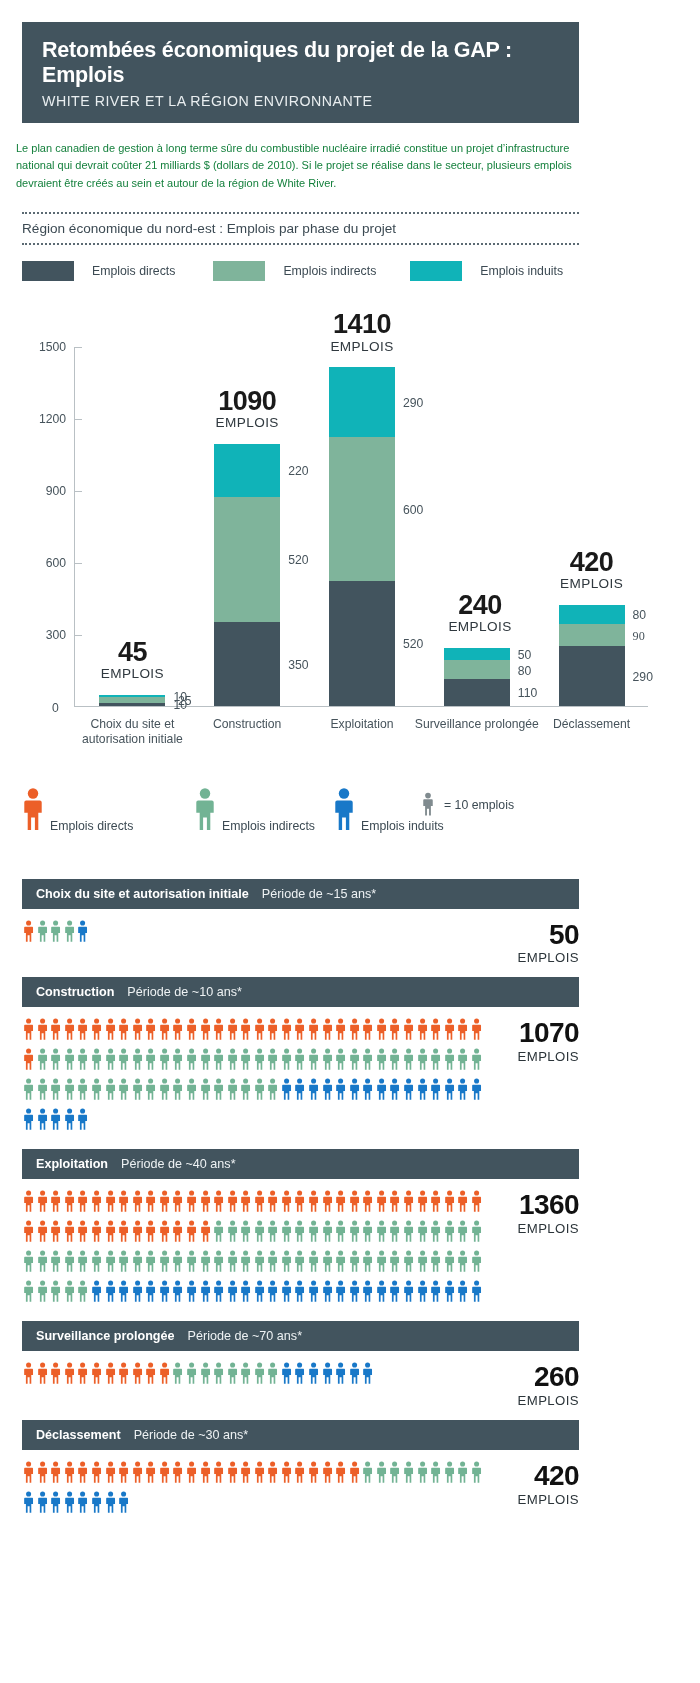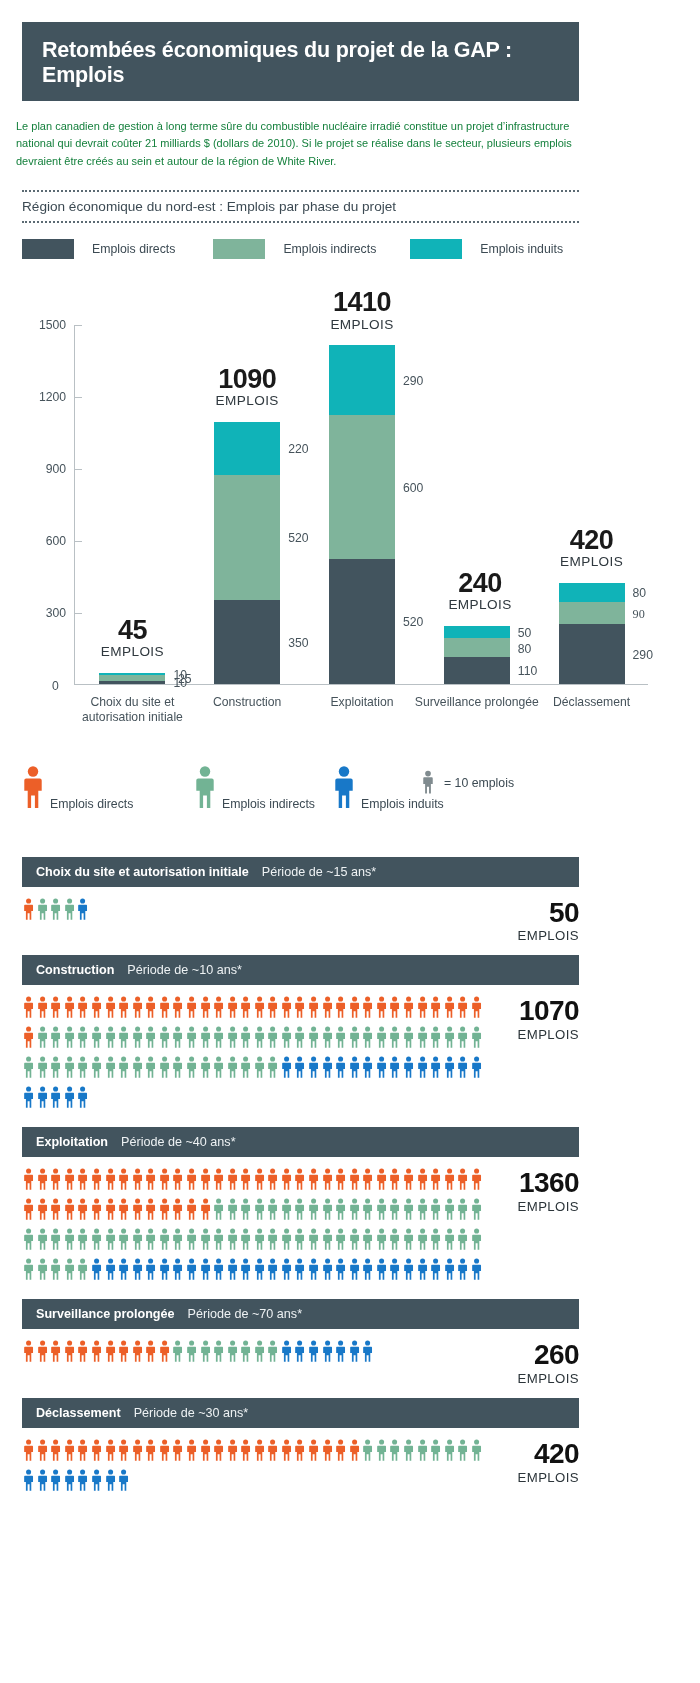--- a/index.html
+++ b/index.html
@@ -174,20 +174,21 @@
   .phase-total .num { font-size: 28px; font-weight: bold; color: #111; letter-spacing: -0.6px; display:block; }
   .phase-total .unit { font-size: 13.2px; color: #2c353a; letter-spacing: 0.4px; }
 </style>
 </head>
 <body>
 
 <div class="page">
 
   <div class="header">
     <h1>Retombées économiques du projet de la GAP : Emplois</h1>
+    <h2>WHITE RIVER ET LA RÉGION ENVIRONNANTE</h2>
   </div>
 
   <p class="intro">Le plan canadien de gestion à long terme sûre du combustible nucléaire irradié constitue un projet d’infrastructure national qui devrait coûter 21 milliards $ (dollars de 2010). Si le projet se réalise dans le secteur, plusieurs emplois devraient être créés au sein et autour de la région de White River.</p>
 
   <div class="section-title">Région économique du nord-est : Emplois par phase du projet</div>
 
   <div class="legend">
     <div class="legend-item">
       <span class="swatch" style="background:#42545e"></span>
       <span class="legend-label">Emplois directs</span>

